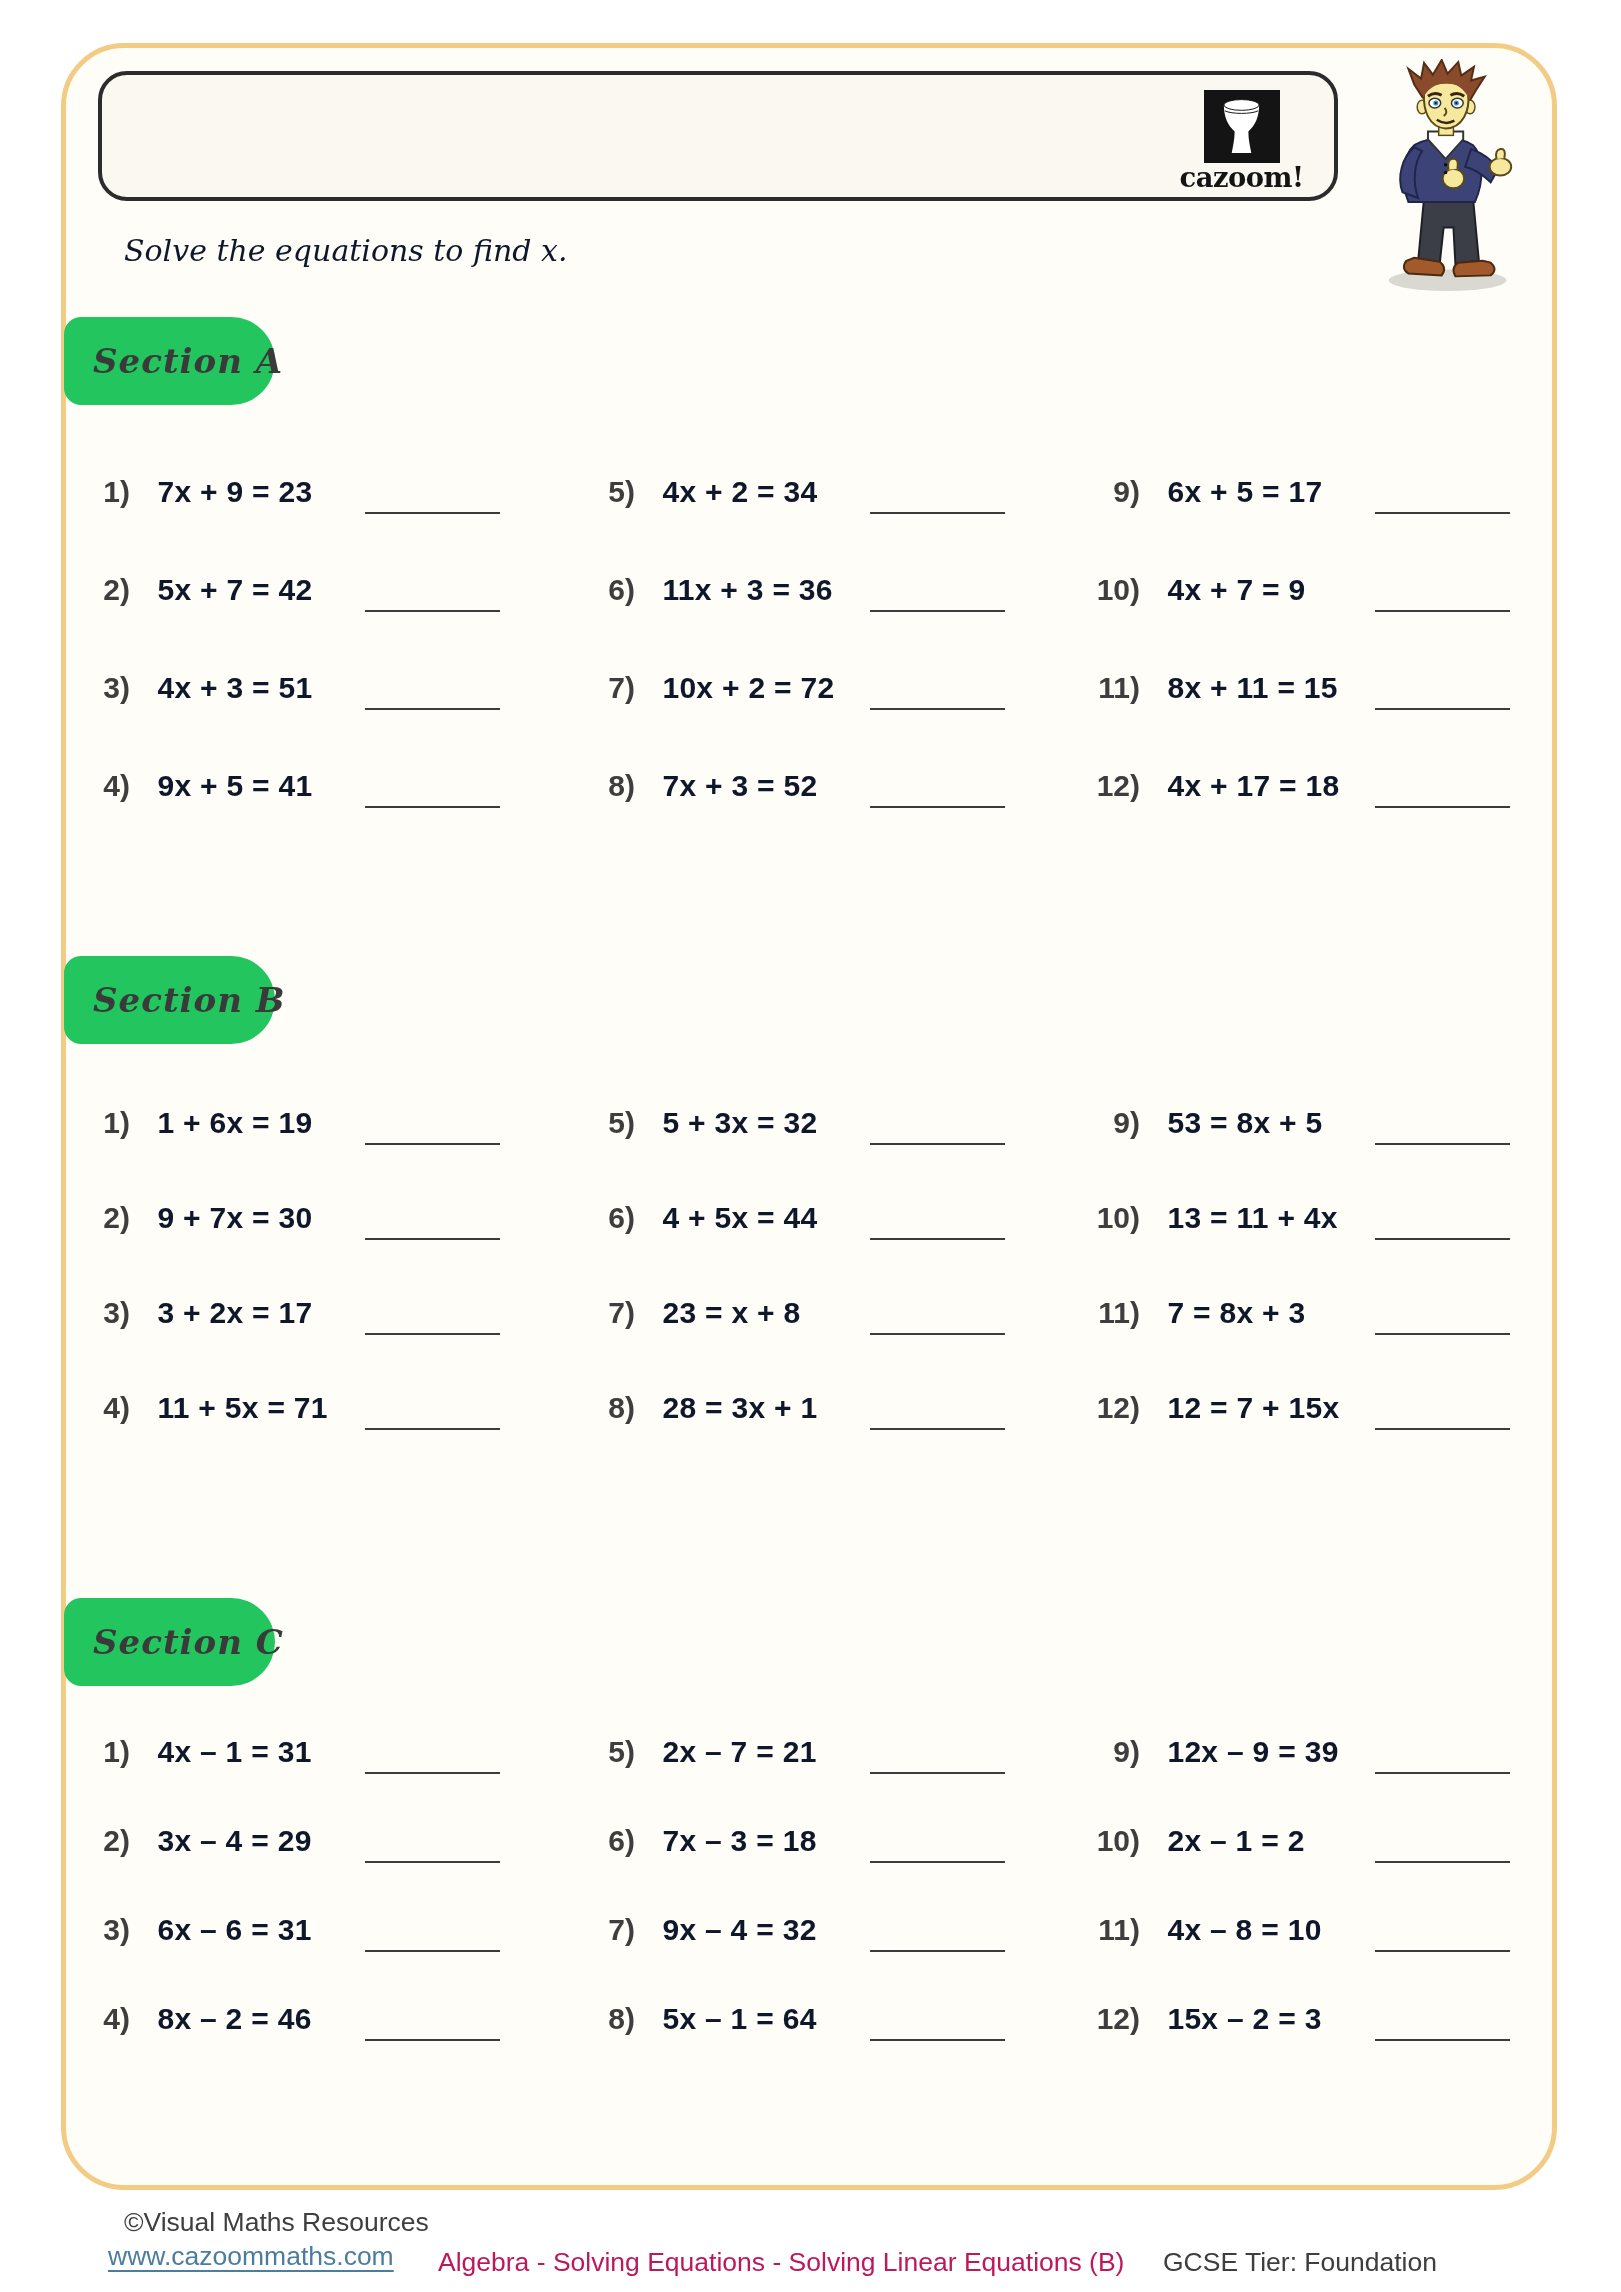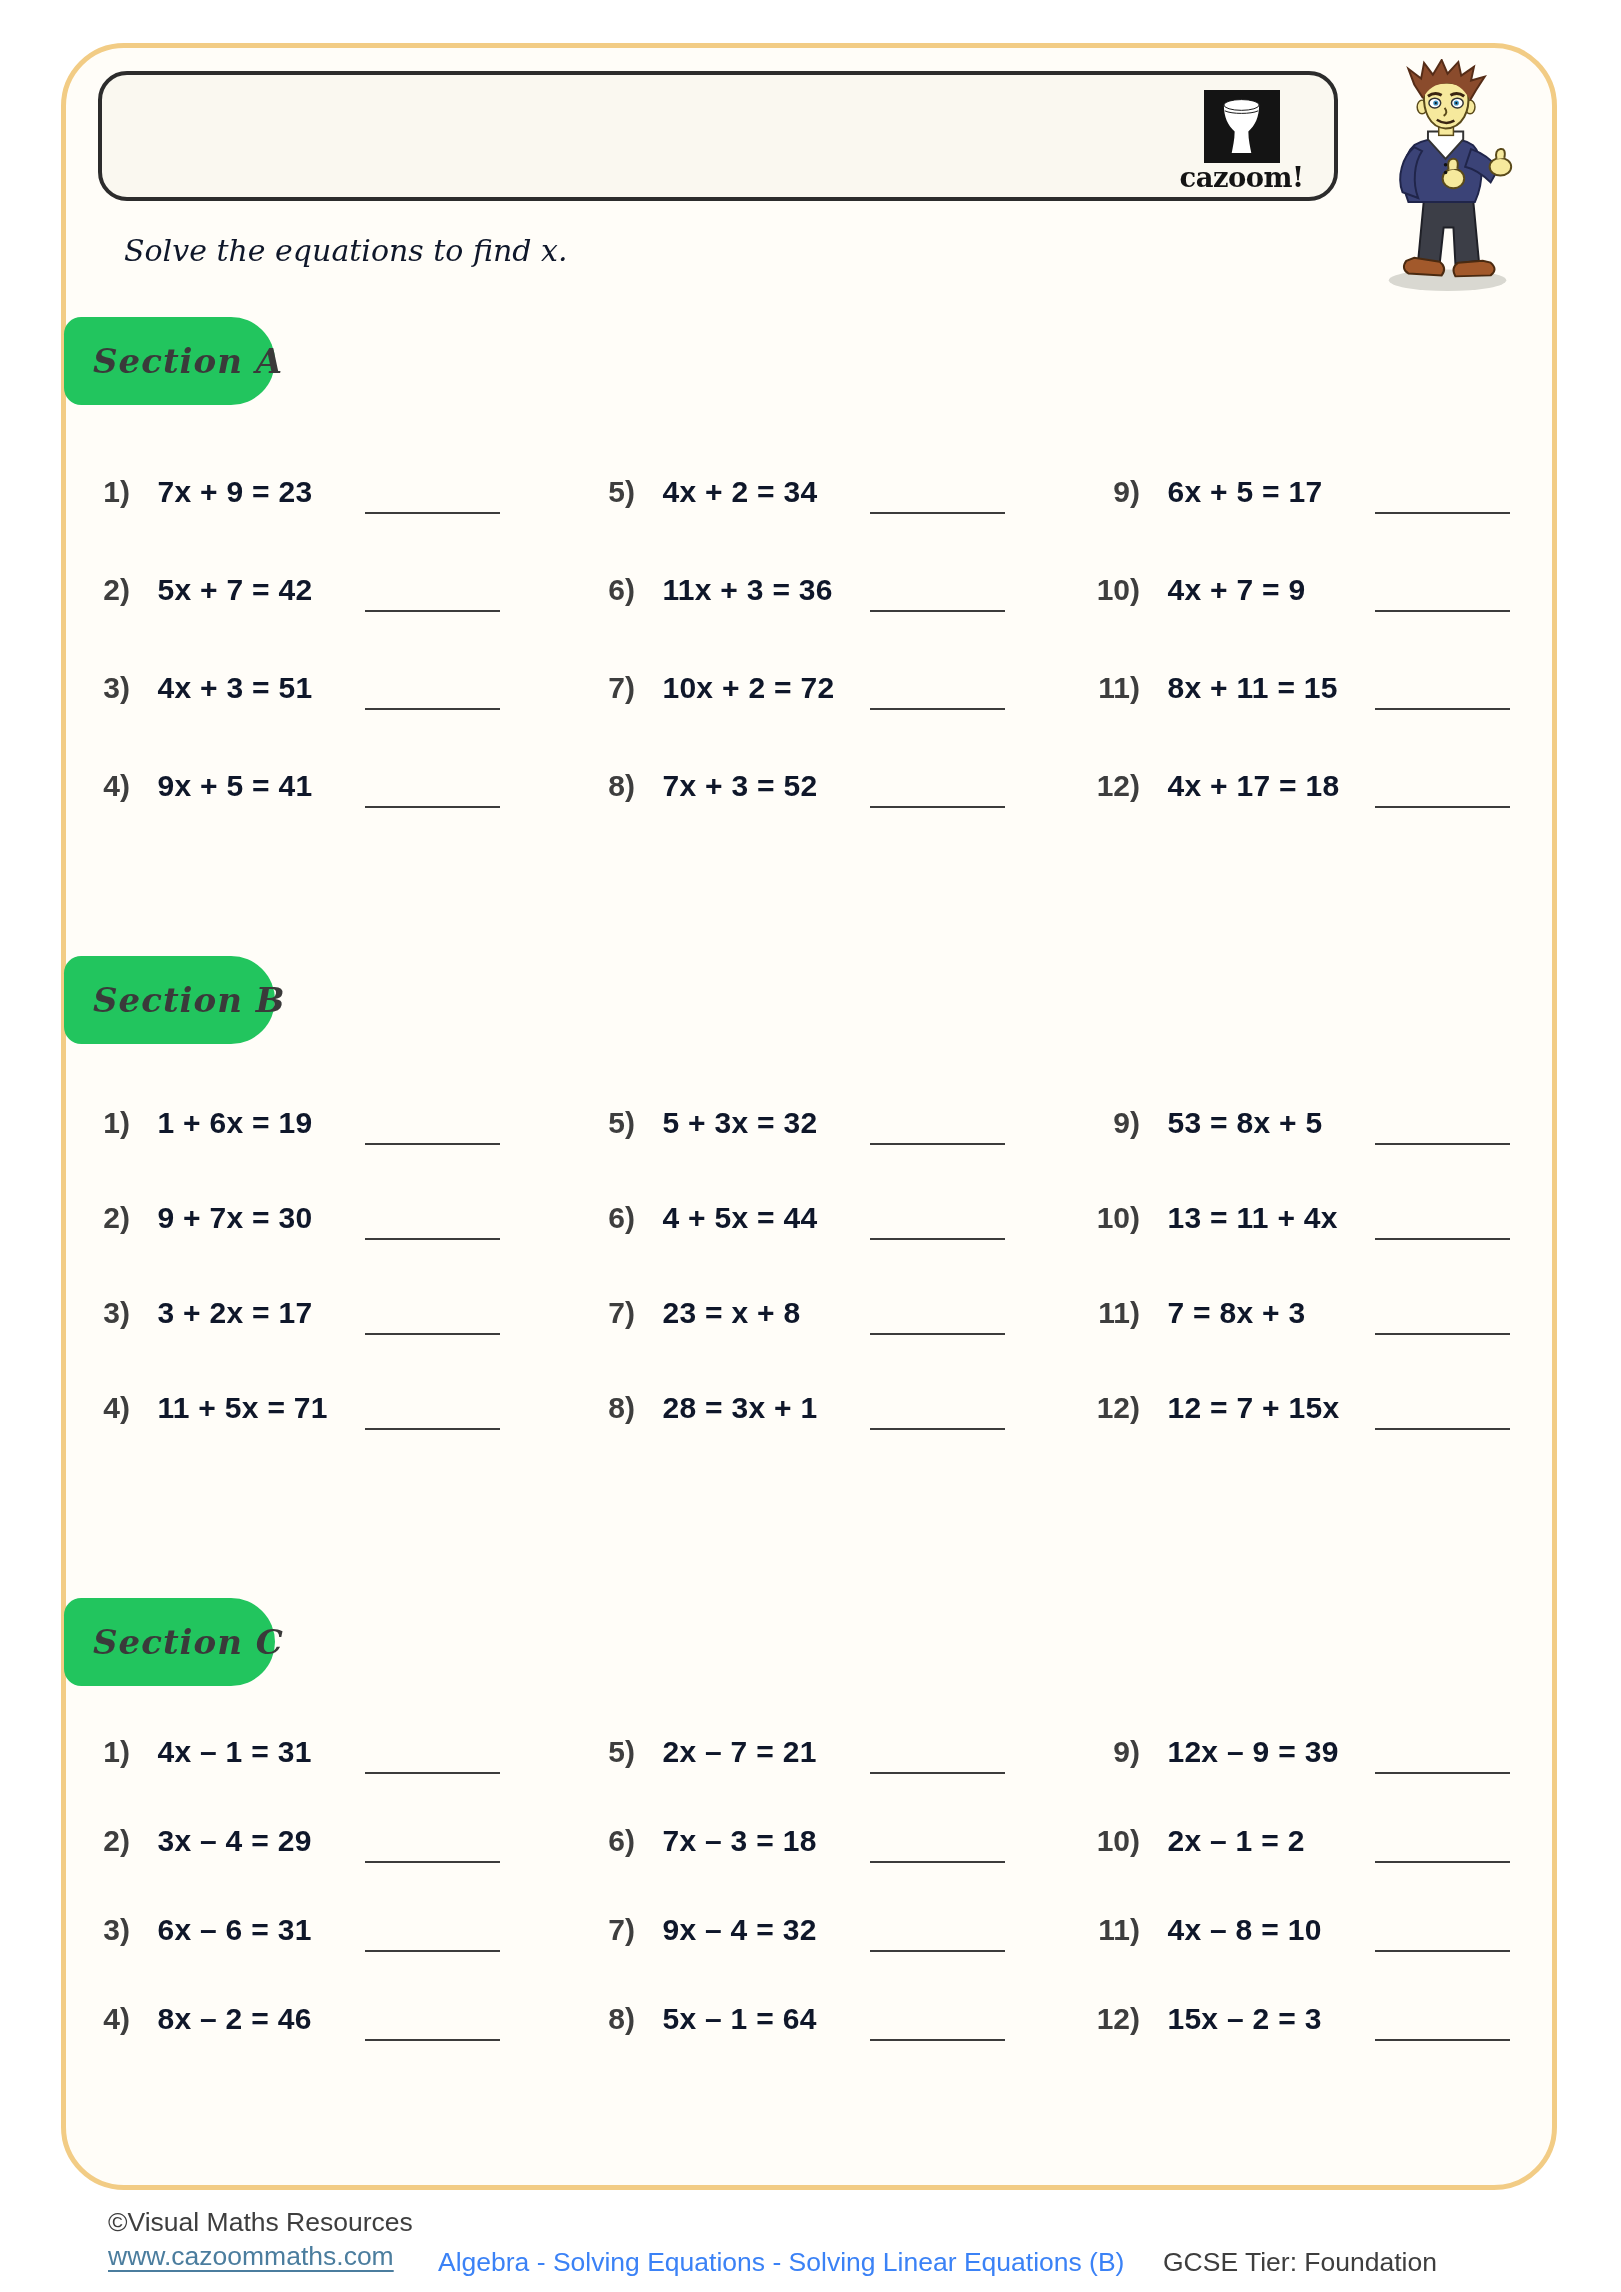--- a/index.html
+++ b/index.html
@@ -56,26 +56,26 @@
   .eq-num{
     width:47px;margin-right:27.4px;text-align:right;flex:0 0 auto;
     font-size:30px;font-weight:bold;color:#3e3e3e;
   }
   .eq-text{font-size:30px;font-weight:bold;color:#0f172a;letter-spacing:0.3px;white-space:nowrap;}
   .answer-line{
     position:absolute;left:282px;top:37px;width:135px;height:0;
     border-bottom:2.9px solid #3c3c3c;
   }
   
-  .footer-copyright{position:absolute;left:108px;top:2207px;font-size:26.5px;color:#3e3e3e;white-space:nowrap;}
+  .footer-copyright{position:absolute;left:124px;top:2207px;font-size:26.5px;color:#3e3e3e;white-space:nowrap;}
   .footer-link{
     position:absolute;left:108px;top:2241px;font-size:26.5px;color:#4b7d9e;
     text-decoration:underline;text-decoration-thickness:2px;text-underline-offset:4.9px;white-space:nowrap;cursor:pointer;
   }
-  .footer-category{position:absolute;left:438px;top:2247px;font-size:26.5px;color:#3b82f6;white-space:nowrap;}
+  .footer-category{position:absolute;left:438px;top:2247px;font-size:26.5px;color:#be185d;white-space:nowrap;}
   .footer-tier{position:absolute;left:1163px;top:2247px;font-size:26.5px;color:#3e3e3e;white-space:nowrap;}
 </style>
 </head>
 <body>
 
 <div class="page-border"></div>
 
 <div class="title-box">
   <div class="logo">
     <div class="logo-square">

